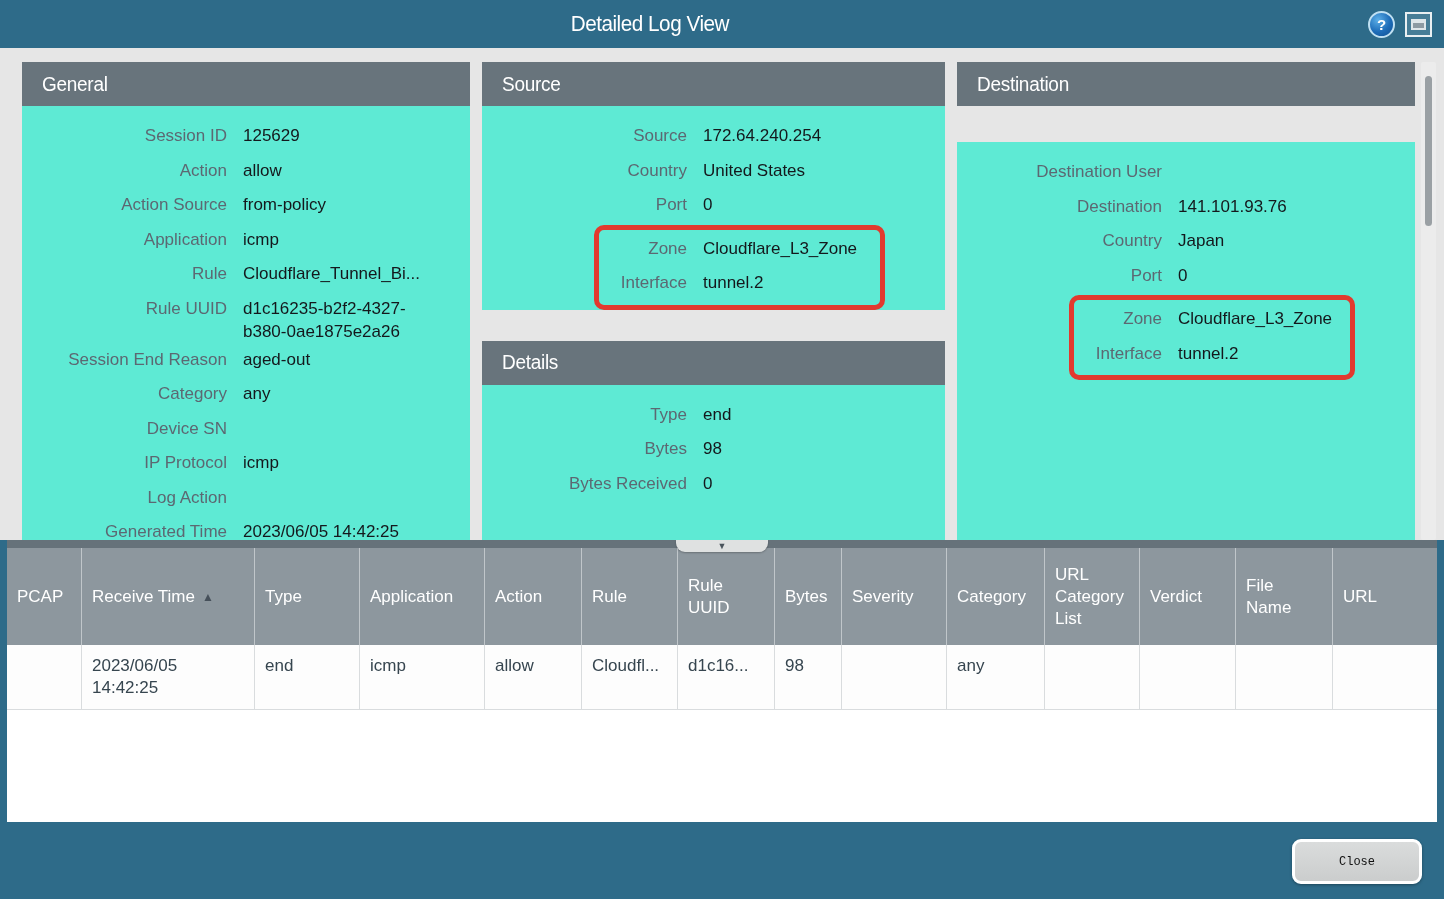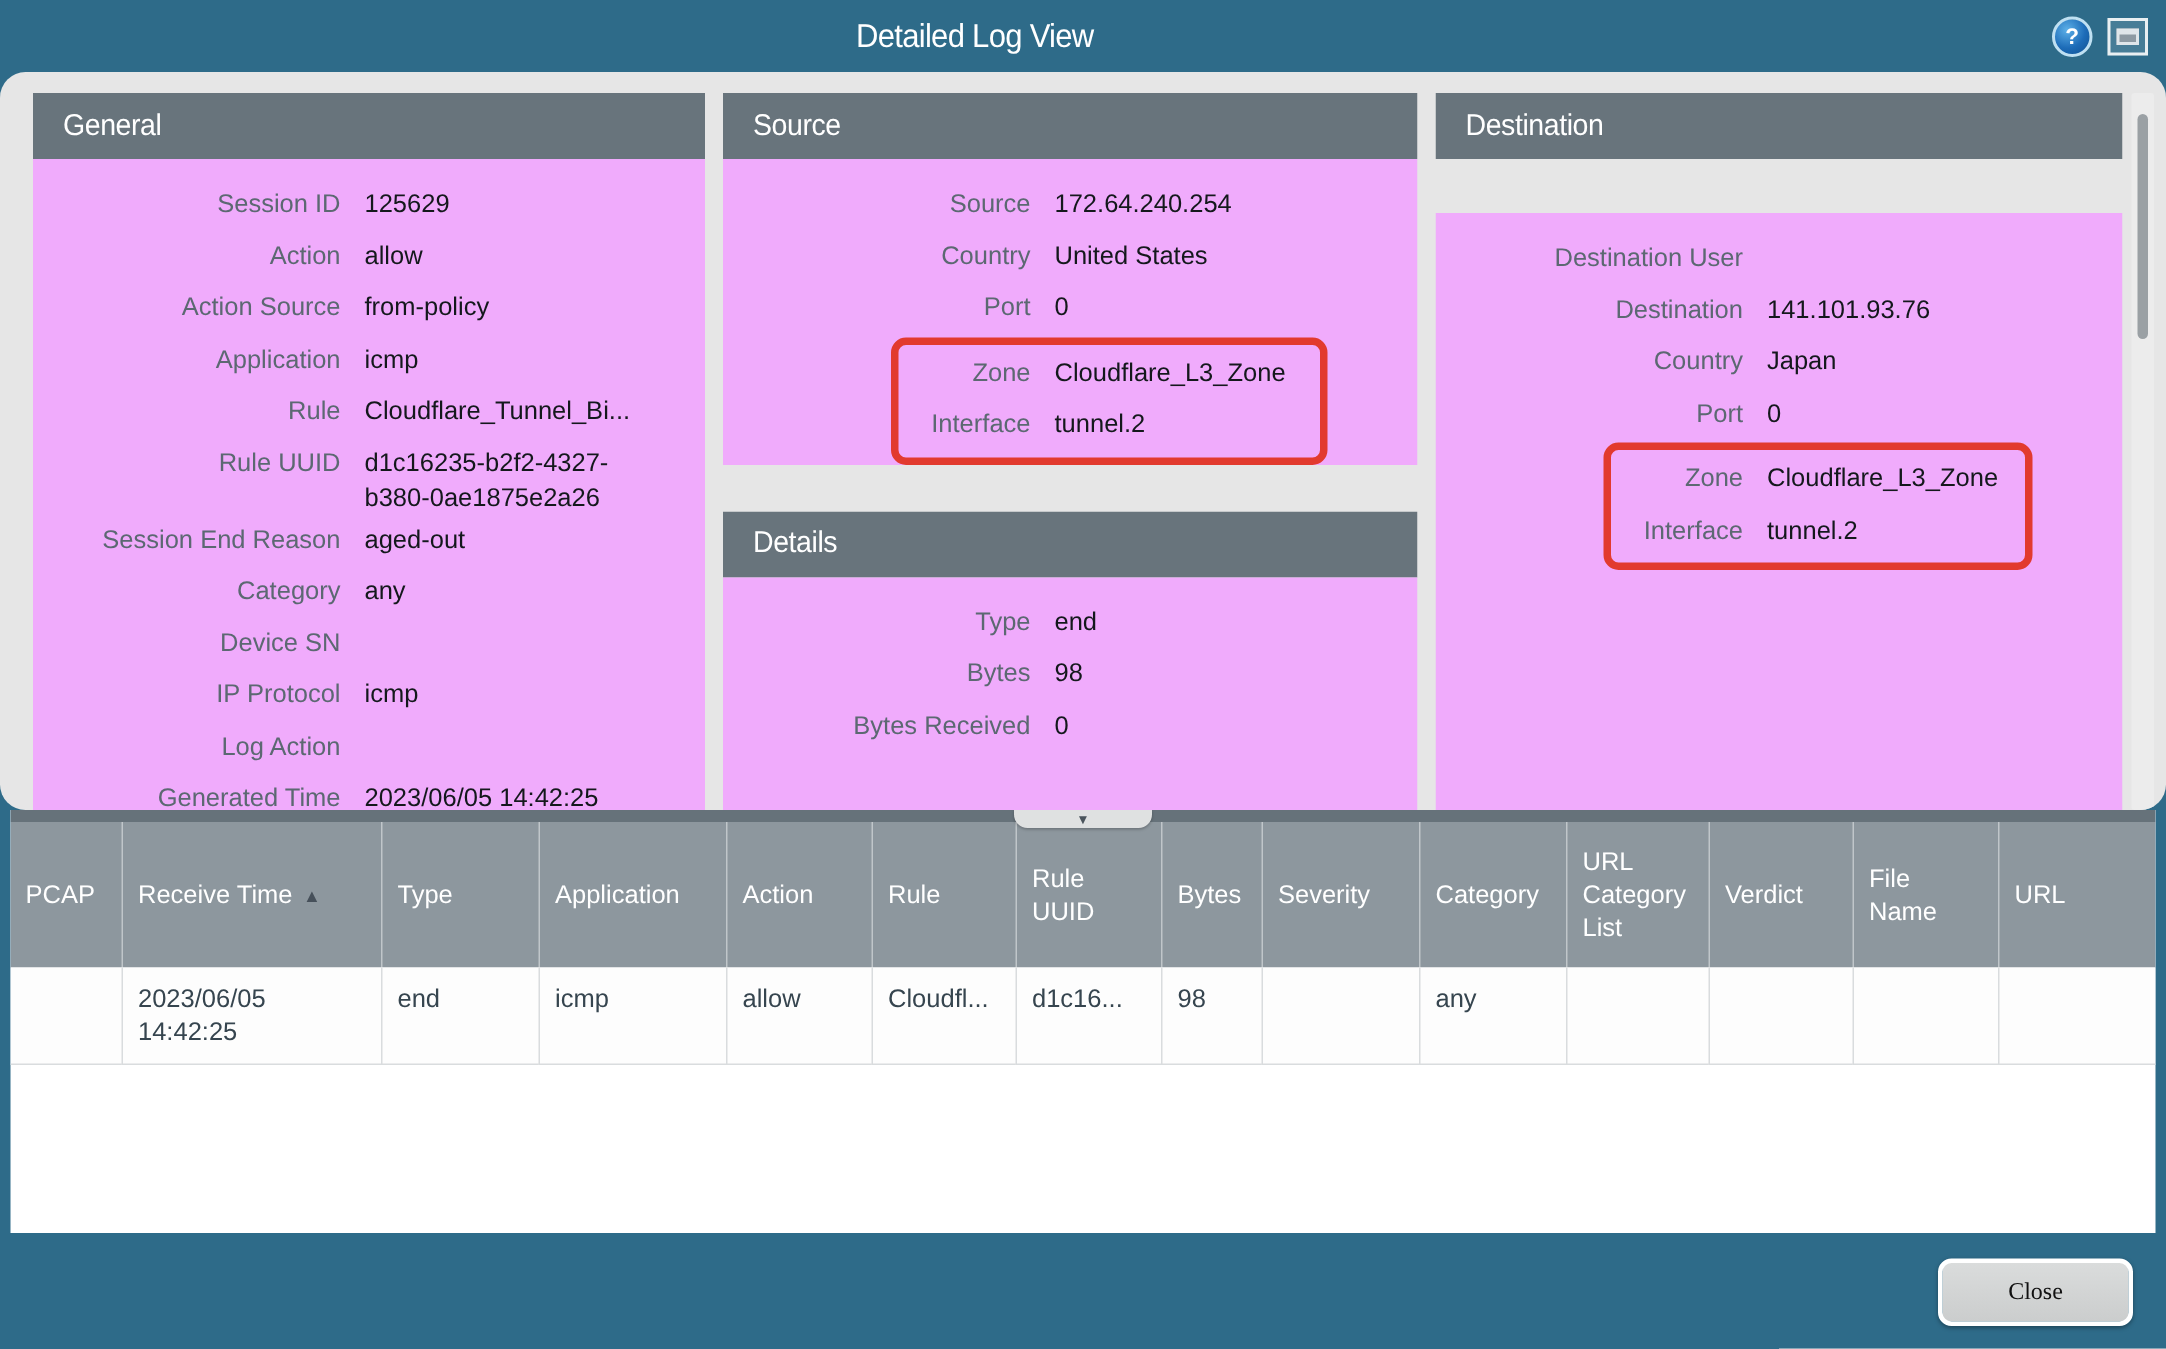--- a/index.html
+++ b/index.html
@@ -38,37 +38,36 @@
   .window-icon .inner {
     width:15px; height:11px; border:2px solid #dfe6ea;
     background:#8d9aa3; border-top-width:4px;
   }
 
   
   .content-area {
     height:492px; background:#e6e6e6; overflow:hidden;
     display:flex; align-items:stretch;
     padding:14px 8px 0 22px;
-    border-radius:17px;
   }
   .col-gap { width:12px; flex:none; }
   .panel { display:flex; flex-direction:column; overflow:hidden; }
   .panel-general { width:448px; flex:none; }
   .middle-col { width:463px; flex:none; display:flex; flex-direction:column; overflow:hidden; }
   .panel-destination { flex:1;gap:36px; }
   .panel-details { flex:1; margin-top:31px; }
 
   .panel-header {
     height:44px; flex:none; background:#68747C; color:#fff;
     display:flex; align-items:center; padding-left:20px;
     font-size:20px; letter-spacing:-0.3px;
   }
   .panel-header .panel-title { transform:scaleX(.95); transform-origin:left center; }
   .panel-body {
-    background:#f0abfc; flex:1; padding-top:13px; overflow:hidden;
+    background:#5eead4; flex:1; padding-top:13px; overflow:hidden;
   }
   .field-row {
     display:flex; align-items:flex-start; min-height:34.5px;
     padding-top:5px; font-size:17px; line-height:23px;
   }
   .field-label {
     width:205px; flex:none; text-align:right; color:#5c6872;
   }
   .field-value {
     margin-left:16px; color:#14181c; max-width:200px; overflow-wrap:break-word;
@@ -131,22 +130,22 @@
 
   
   .bottom-bar {
     height:77px; display:flex; justify-content:flex-end; align-items:flex-start;
     padding:17px 22px 0 0;
   }
   .close-button {
     min-width:130px; height:45px;
     background:linear-gradient(#dadcdc,#cbcdcd);
     border:3px solid #ffffff; border-radius:9px;
-    font-family:Liberation Serif, serif;
-    font-size:16px; color:#111; cursor:pointer;
+    font-family:Liberation Mono, monospace;
+    font-size:12px; color:#111; cursor:pointer;
     box-shadow:0 1px 3px rgba(0,0,0,.35);
   }
 </style>
 </head>
 <body>
 
 <div class="title-bar">
   <div class="title">Detailed Log View</div>
   <div class="tb-icons">
     <div class="help-icon">?</div>

